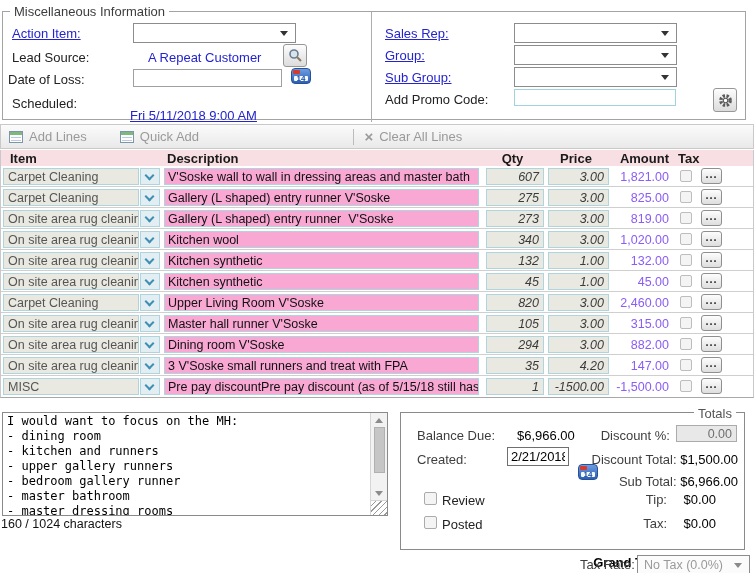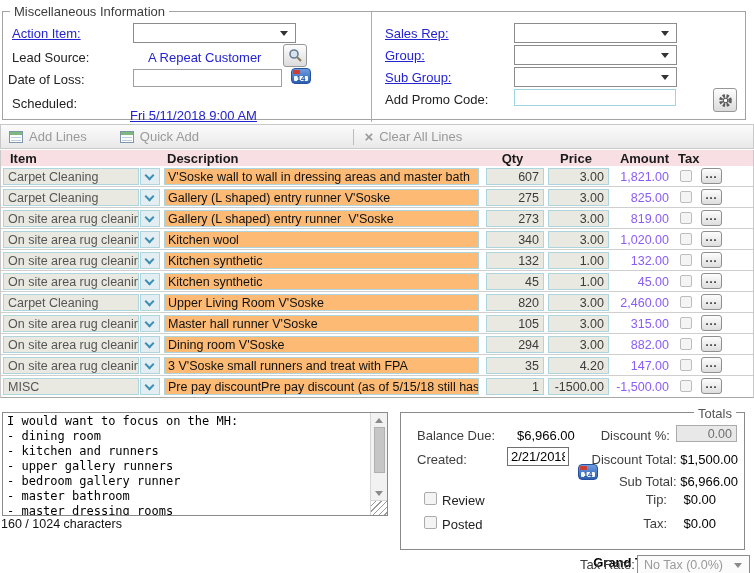--- a/index.html
+++ b/index.html
@@ -66,25 +66,25 @@
 
   .lrow { position:relative; height:21px; background:#fff; border-bottom:1px solid #cfcfcf; }
   .lrow:last-child { border-bottom:none; }
   .i-box { position:absolute; left:2px; top:2px; width:136px; height:17px; background:#e9e9e1;
     border:1px solid #aed5dd; color:#555; font-size:12.5px; padding:1px 0 0 4px;
     white-space:pre; overflow:hidden; }
   .i-btn { position:absolute; left:139px; top:2px; width:20px; height:17px; background:#e2eef2;
     border:1px solid #aed5dd; }
   .chev { position:absolute; left:5px; top:3px; width:7px; height:7px;
     border-right:2px solid #3f8fb5; border-bottom:2px solid #3f8fb5; transform:rotate(45deg); }
-  .d-input { position:absolute; left:163px; top:2px; width:315px; height:17px; background:#fdba74;
+  .d-input { position:absolute; left:163px; top:2px; width:315px; height:17px; background:#f9a8d4;
     border:1px solid #aed5dd; color:#111; font-size:12.5px; padding:1px 2px 0 3px;
     white-space:pre; overflow:hidden; }
   .q-box,.p-box { position:absolute; top:2px; height:17px; background:#e9e9e1; border:1px solid #aed5dd;
-    color:#3b3b3b; font-size:12.5px; text-align:right; padding:1px 4px 0 0; }
+    color:#3b3b3b; font-size:12.5px; text-align:right; padding:1px 4px 0 0;font-style:italic; }
   .q-box { left:485px; width:58px; }
   .p-box { left:547px; width:61px; }
   .a-text { position:absolute; left:608px; top:4px; width:60px; text-align:right; color:#8b5cf6; font-size:12.5px; }
   .t-check { position:absolute; left:679px; top:4px; width:12px; height:12px; background:#f4f4f4;
     border:1px solid #bdbdbd; border-radius:2px; }
   .dots-btn { position:absolute; left:700px; top:2px; width:21px; height:16px; border:1px solid #8f8f8f;
     border-radius:3px; background:linear-gradient(#fdfdfd,#dedede); color:#2b2b2b; font-weight:bold;
     font-size:11px; text-align:center; line-height:10px; letter-spacing:1px; cursor:pointer; }
 
   

